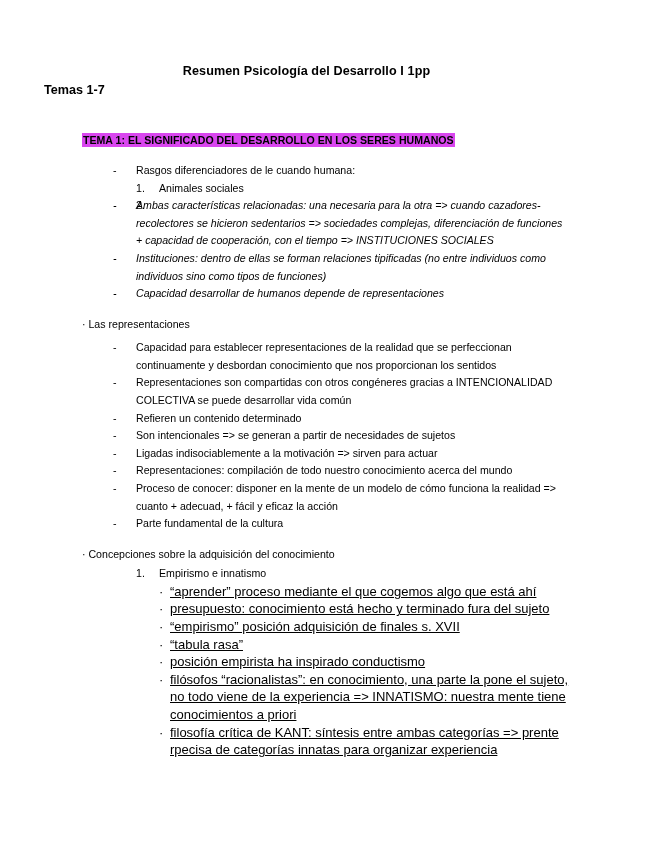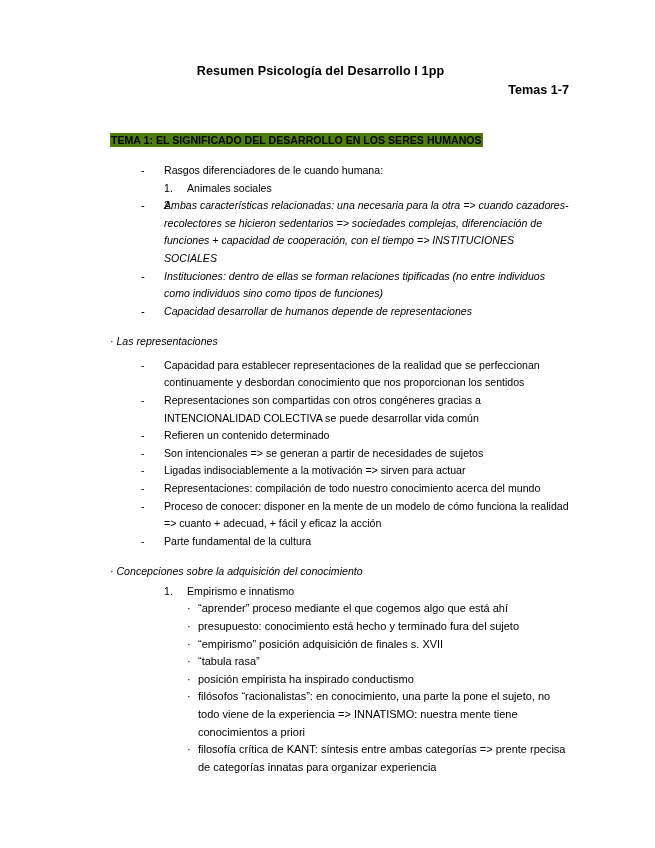--- a/index.html
+++ b/index.html
@@ -12,54 +12,53 @@
     height: 848px;
     font-family: "Liberation Sans", sans-serif;
     color: #000000;
     overflow: hidden;
   }
   .page {
     position: relative;
     width: 621px;
     height: 848px;
     box-sizing: border-box;
-    padding: 62px 52px 0 72px;
+    padding: 62px 52px 0 44px;
   }
   .doc-title {
     text-align: center;
     font-weight: bold;
     font-size: 12.6px;
     line-height: 19px;
     letter-spacing: 0.1px;
   }
   .doc-subtitle {
-    text-align: right;
+    text-align: left;
     font-weight: bold;
     font-size: 12.6px;
     line-height: 19px;
   }
   .section-heading {
     margin-top: 33px;
     margin-left: 38px;
     font-weight: bold;
     font-size: 10.6px;
     line-height: 15px;
   }
   .hl {
-    background: #4d7c0f;
+    background: #d946ef;
     padding: 1px 1px 1px 1px;
   }
   .block {
     margin-top: 13px;
   }
   .lead {
     margin-left: 38px;
     font-size: 10.6px;
     line-height: 17.5px;
-    font-style: italic;
   }
   ul.dashes {
     list-style: none;
     margin: 0;
     padding: 0;
   }
   ul.dashes > li {
     position: relative;
     margin-left: 69px;
     padding-left: 23px;
@@ -92,22 +91,23 @@
   }
   ul.dots {
     list-style: none;
     margin: 0;
     padding: 0;
   }
   ul.dots > li {
     position: relative;
     margin-left: 115px;
     padding-left: 11px;
-    font-size: 11px;
+    font-size: 13px;
     line-height: 17.6px;
+    text-decoration: underline;
   }
   ul.dots > li::before {
     content: "·";
     position: absolute;
     left: 0;
     top: 0;
   }
   .sub-nested {
     margin-top: 0;
   }

